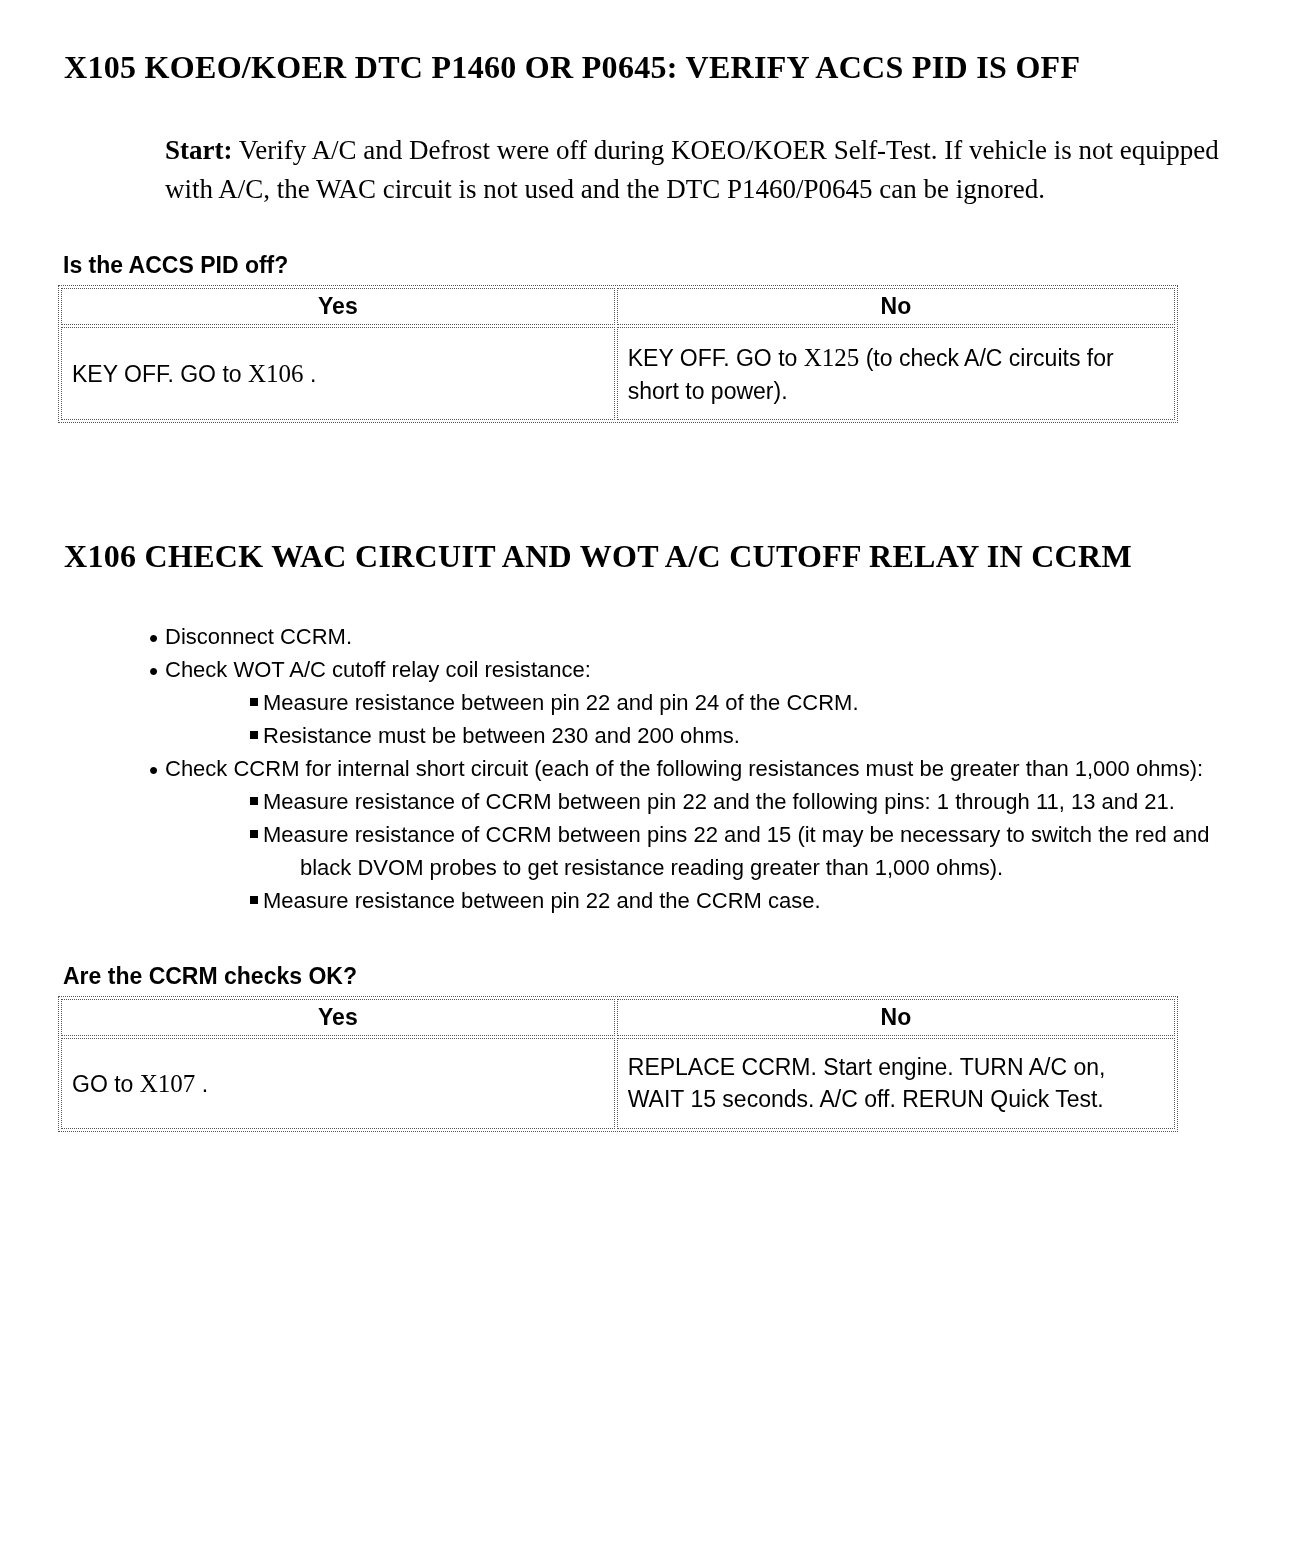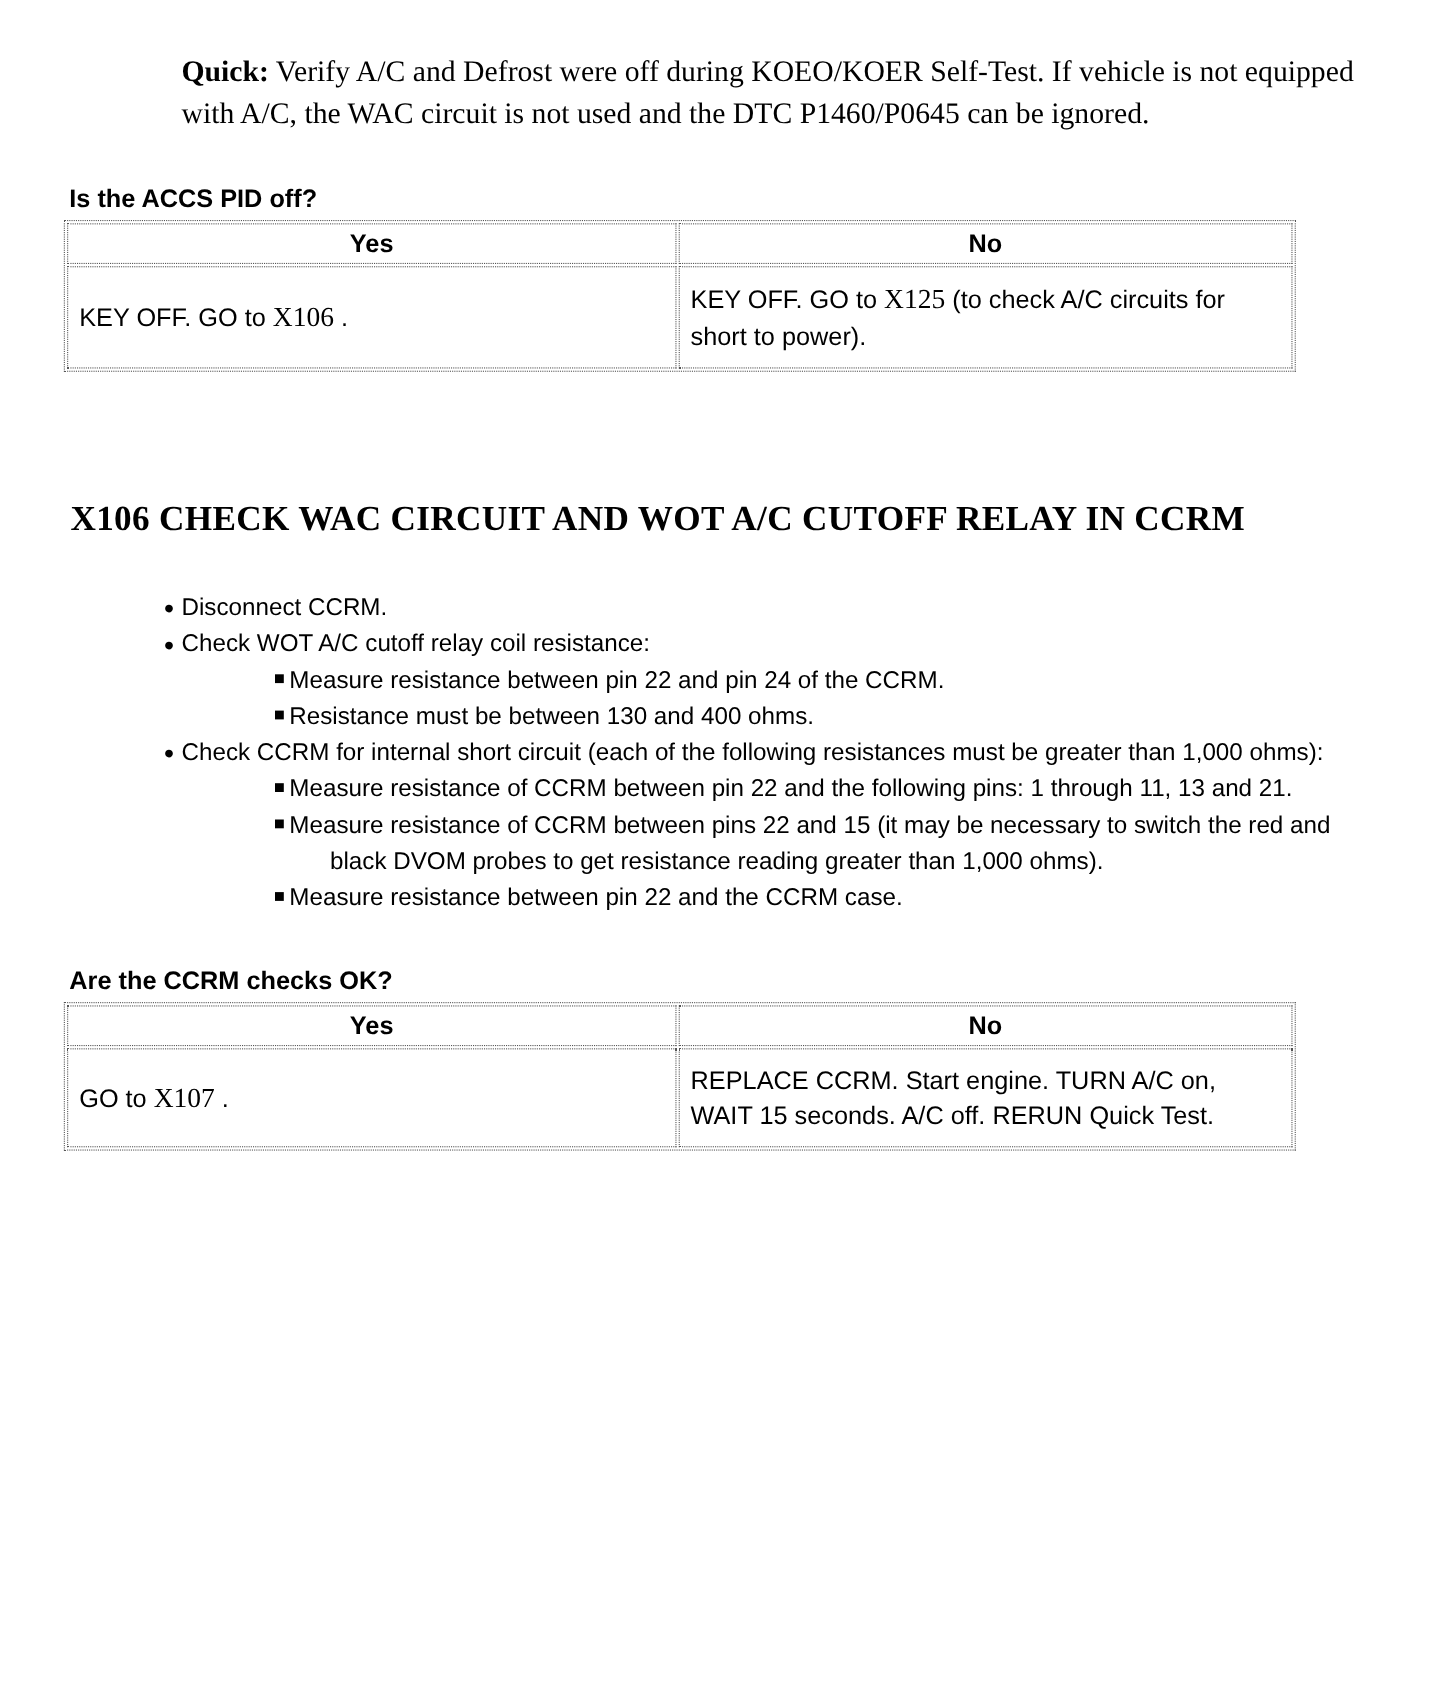--- a/index.html
+++ b/index.html
@@ -106,22 +106,23 @@
     font-family: "Liberation Serif", serif;
     font-size: 25px;
   }
 </style>
 </head>
 <body>
 
 <div class="page">
 
   <section>
+    <h1 class="sec-title">X105 KOEO/KOER DTC P1460 OR P0645: VERIFY ACCS PID IS OFF</h1>
 
-    <p class="note"><span class="note-label">Quick:</span><span> Verify A/C and Defrost were off during KOEO/KOER Self-Test. If vehicle is not equipped with A/C, the WAC circuit is not used and the DTC P1460/P0645 can be ignored.</span></p>
+    <p class="note"><span class="note-label">Start:</span><span> Verify A/C and Defrost were off during KOEO/KOER Self-Test. If vehicle is not equipped with A/C, the WAC circuit is not used and the DTC P1460/P0645 can be ignored.</span></p>
 
 
     <p class="question">Is the ACCS PID off?</p>
 
     <table class="decision first">
       <colgroup>
           <col style="width:49.8%">
           <col style="width:50.2%">
         </colgroup>
       <thead>
@@ -139,21 +140,21 @@
     </table>
   </section>
 
   <section>
     <h1 class="sec-title second">X106 CHECK WAC CIRCUIT AND WOT A/C CUTOFF RELAY IN CCRM</h1>
 
     <div class="bullets">
       <div class="b1">Disconnect CCRM.</div>
       <div class="b1">Check WOT A/C cutoff relay coil resistance:</div>
       <div class="b2">Measure resistance between pin 22 and pin 24 of the CCRM.</div>
-      <div class="b2">Resistance must be between 130 and 400 ohms.</div>
+      <div class="b2">Resistance must be between 230 and 200 ohms.</div>
       <div class="b1">Check CCRM for internal short circuit (each of the following resistances must be greater than 1,000 ohms):</div>
       <div class="b2">Measure resistance of CCRM between pin 22 and the following pins: 1 through 11, 13 and 21.</div>
       <div class="b2">Measure resistance of CCRM between pins 22 and 15 (it may be necessary to switch the red and black DVOM probes to get resistance reading greater than 1,000 ohms).</div>
       <div class="b2">Measure resistance between pin 22 and the CCRM case.</div>
     </div>
 
     <p class="question">Are the CCRM checks OK?</p>
 
     <table class="decision">
       <colgroup>

